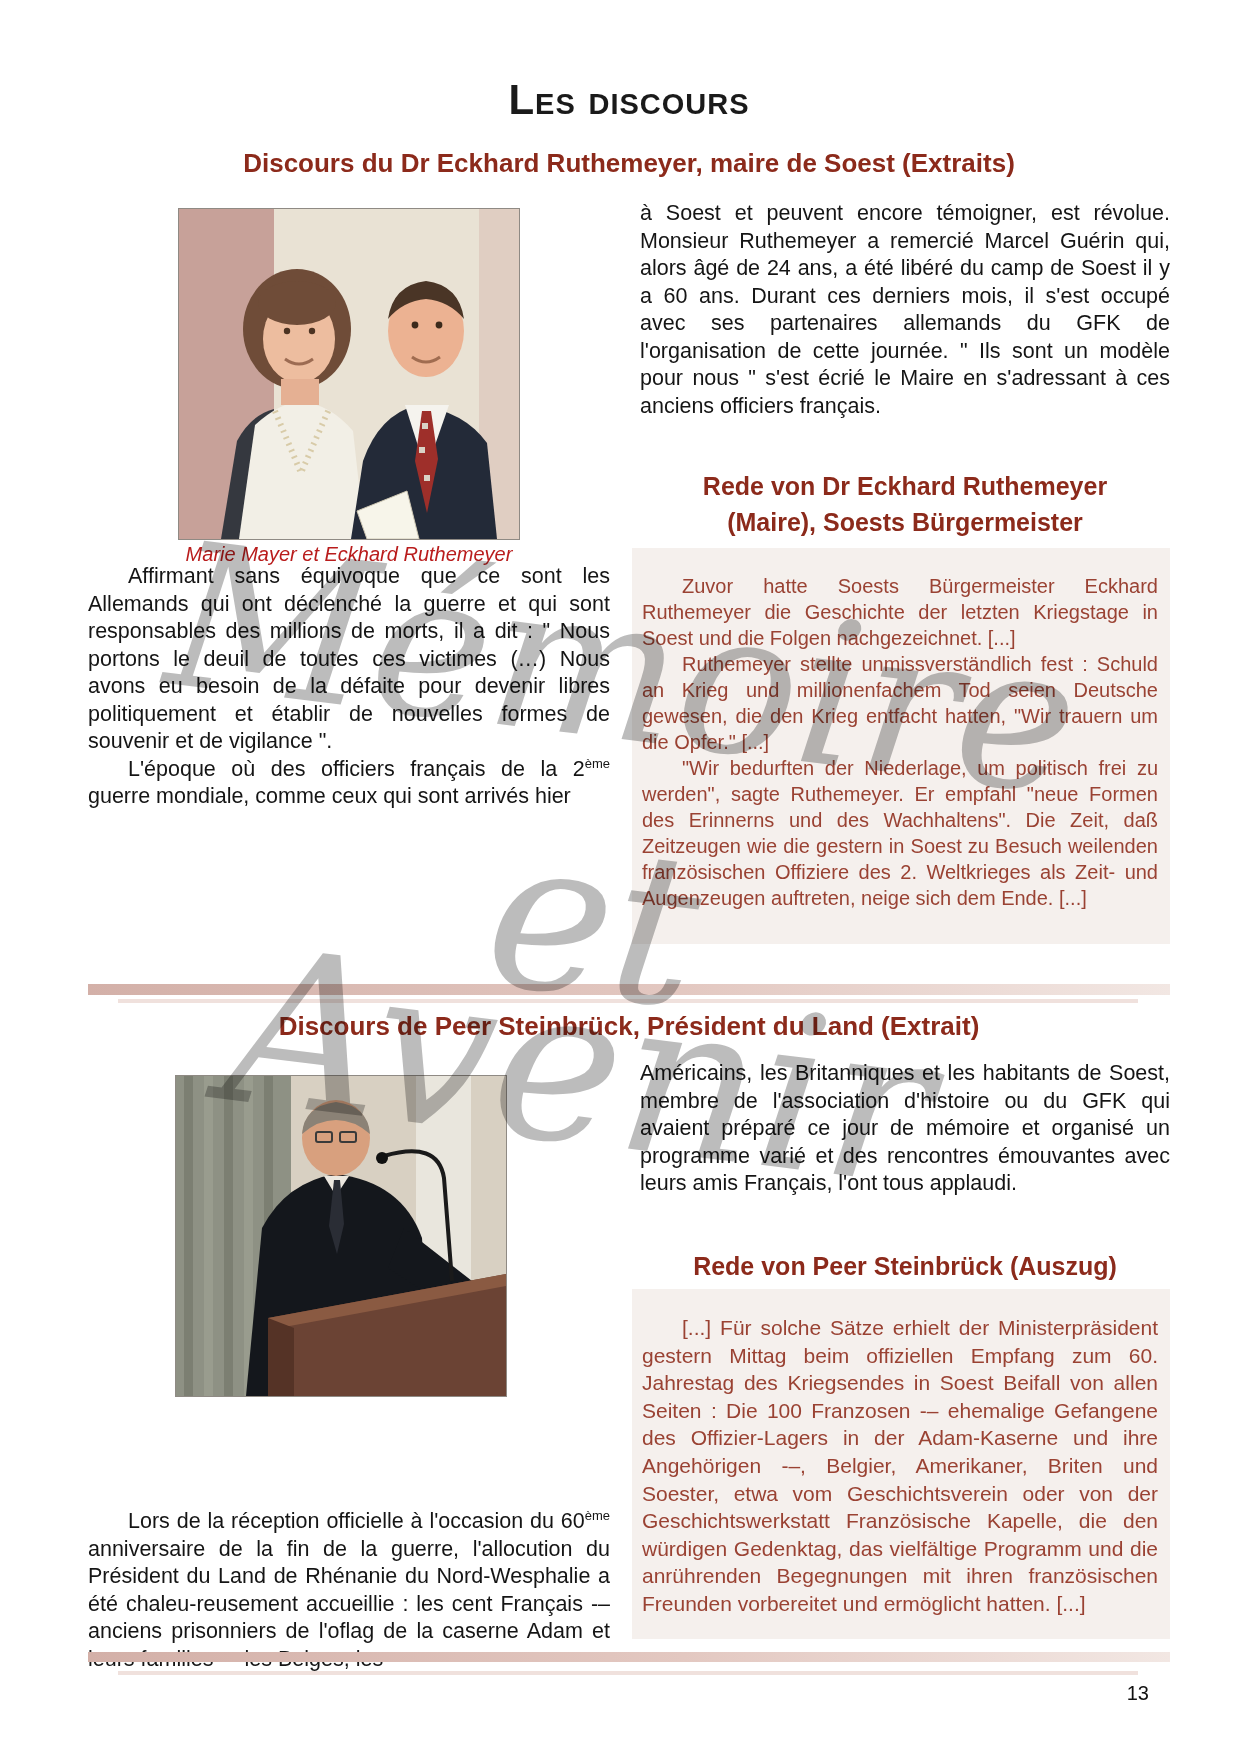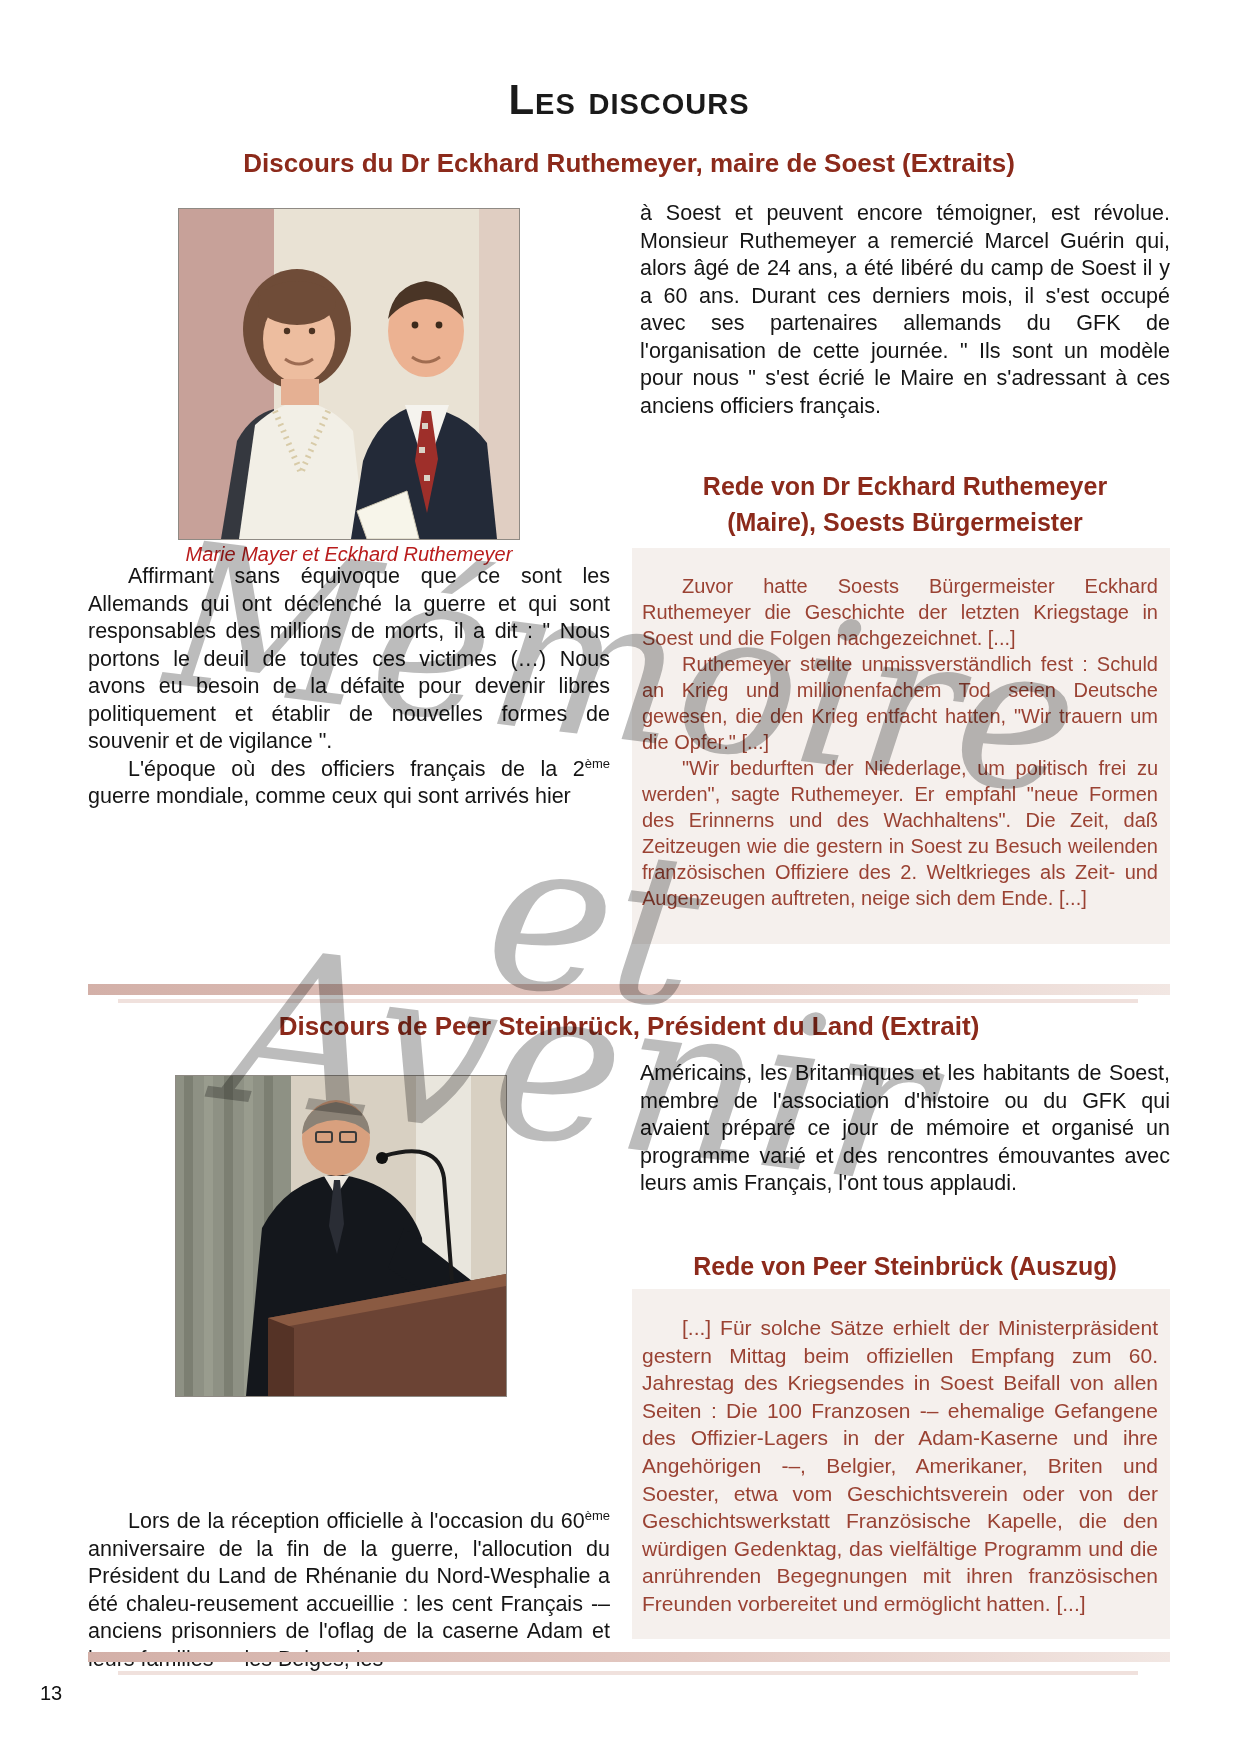--- a/index.html
+++ b/index.html
@@ -49,21 +49,21 @@
   .echo2{left:30px;top:1671px;width:1020px;}
 
   .watermark{position:absolute;left:0;top:0;width:100%;height:100%;pointer-events:none;
              mix-blend-mode:multiply;opacity:0.42;z-index:10;}
   .wm{position:absolute;font-family:"DejaVu Serif","Liberation Serif",serif;font-style:italic;
       color:#5e5e5e;transform-origin:left top;white-space:nowrap;}
   .wm1{left:185px;top:498px;font-size:200px;transform:rotate(7deg);}
   .wm2{left:505px;top:788px;font-size:210px;transform:rotate(7deg);}
   .wm3{left:245px;top:900px;font-size:215px;transform:rotate(7deg);}
 
-  .page-number{position:absolute;left:0;top:1682px;width:1149px;text-align:left;font-size:20px;color:#111;padding-left:40px;}
+  .page-number{position:absolute;left:0;top:1682px;width:1149px;text-align:right;font-size:20px;color:#111;}
 </style>
 </head>
 <body>
 
 <div class="page">
   <div class="content">
 
     <div class="doc-title">Les discours</div>
 
     <div class="fr-heading h-s1">Discours du Dr Eckhard Ruthemeyer, maire de Soest (Extraits)</div>

